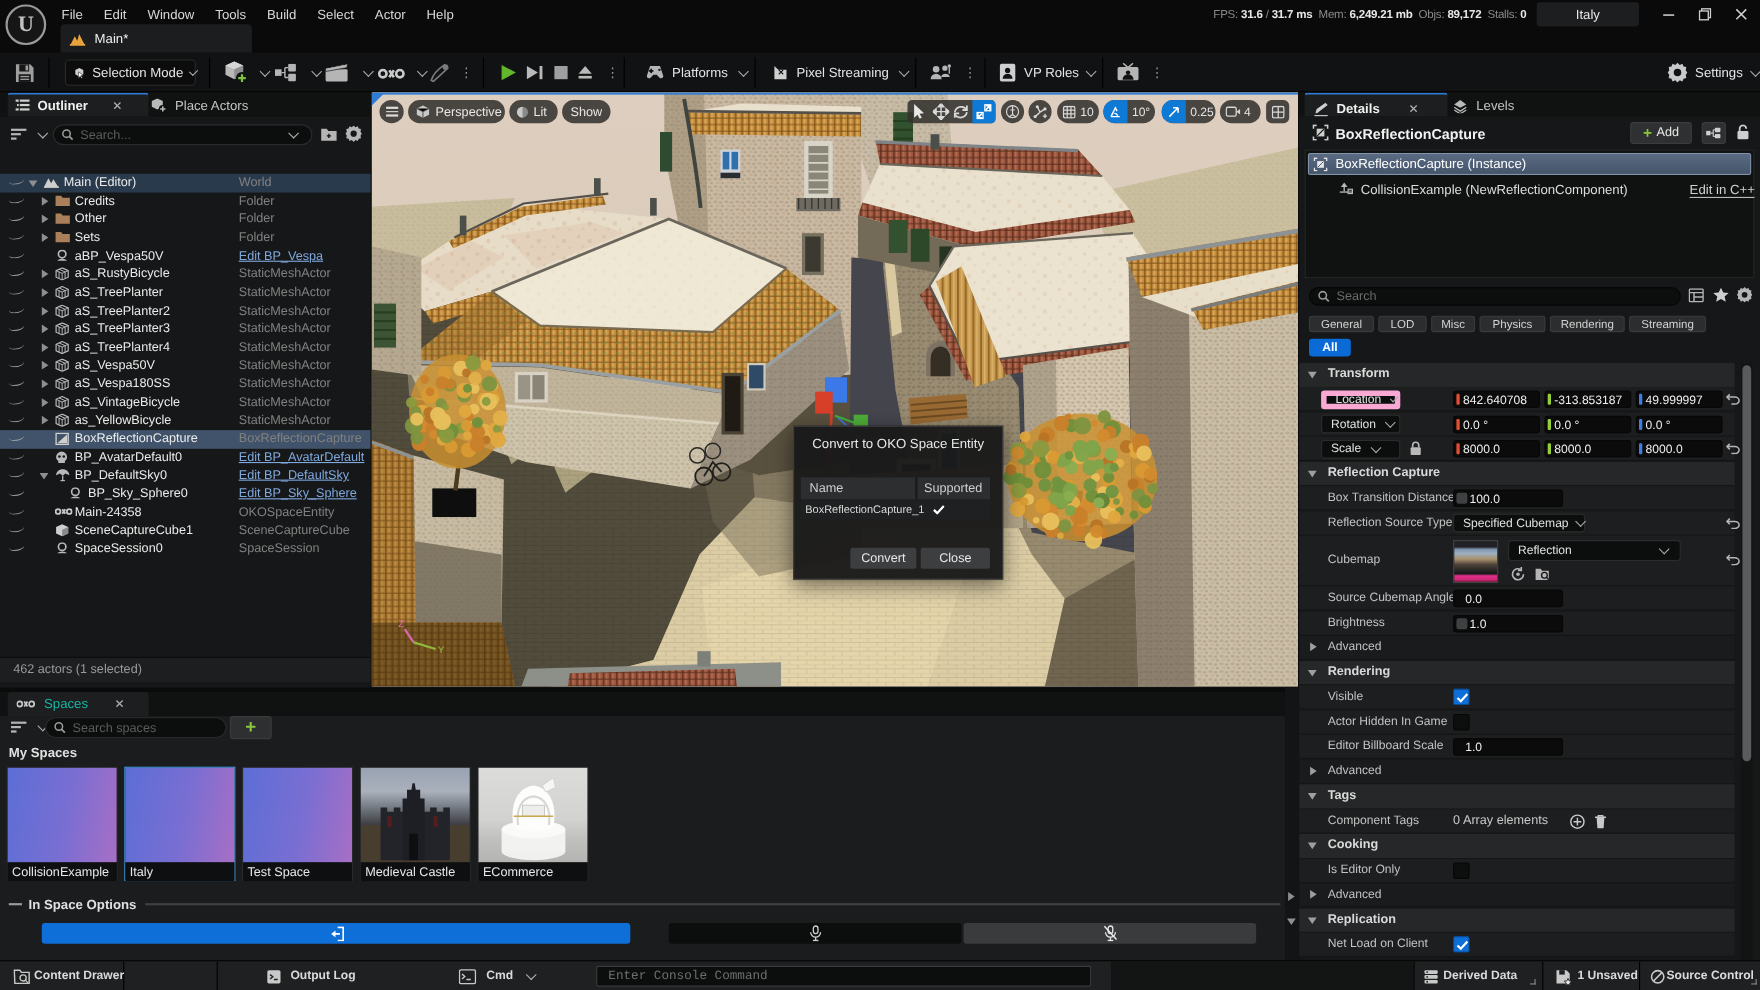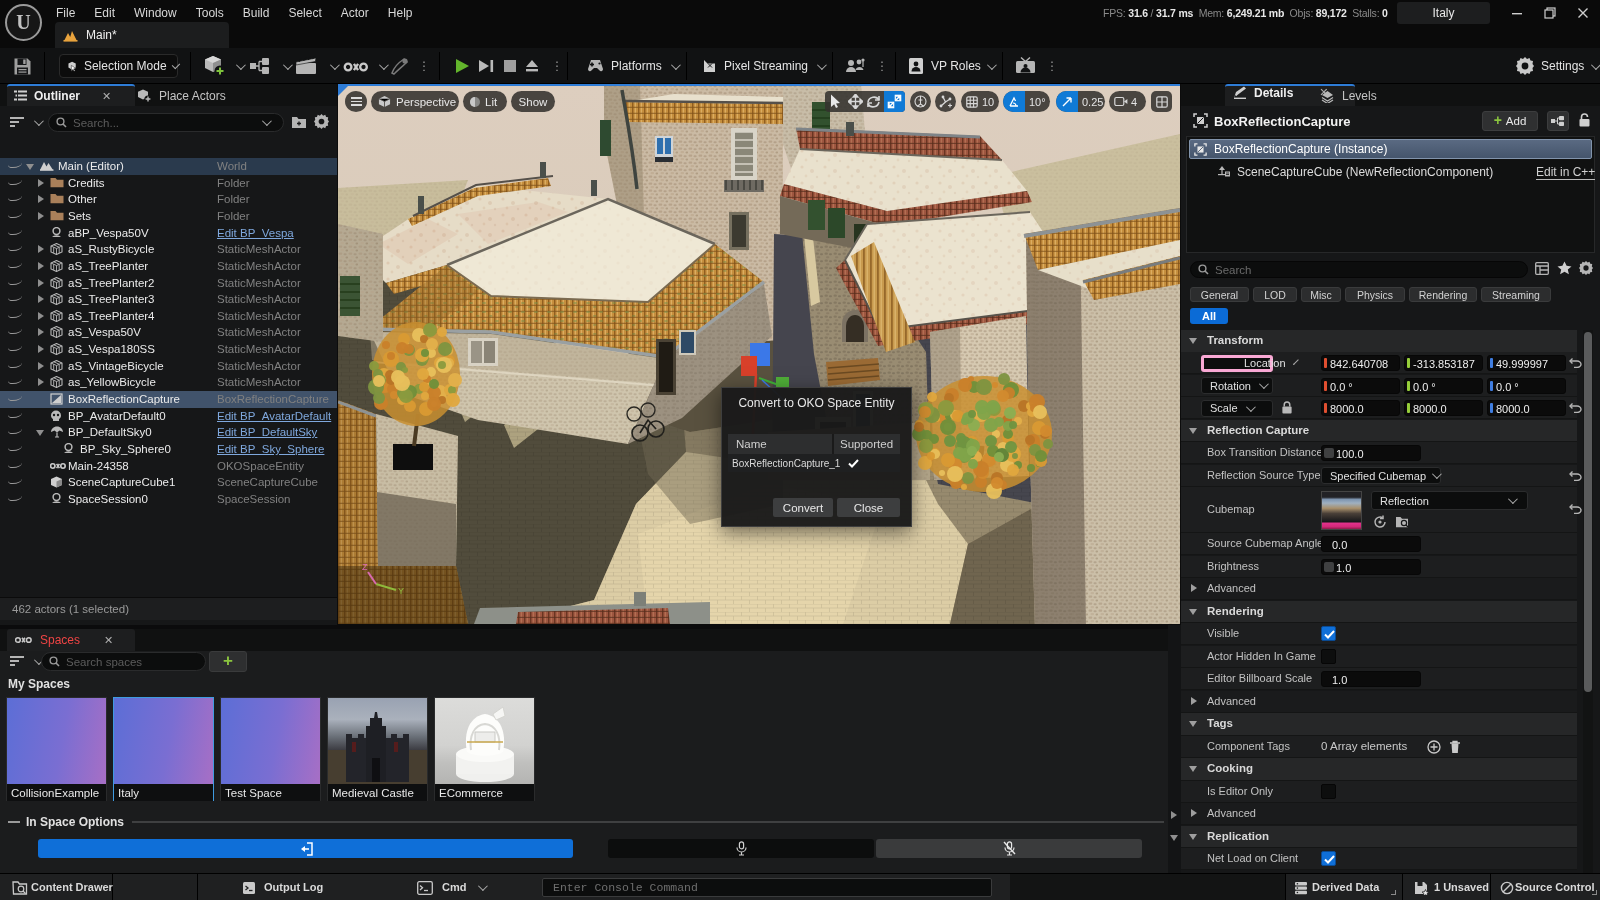--- a/index.html
+++ b/index.html
@@ -967,21 +967,21 @@
   </div>
   <div id="spaces" class="abs" style="left:0;top:625px;width:1181px;height:248px;background:#1b1c1d;overflow:hidden;">
   <div class="abs" style="left:0;top:0;width:1181px;height:4px;background:#0b0b0c;"></div>
   <div class="abs" style="left:0;top:4px;width:1181px;height:22px;background:#101111;"></div>
   <div class="abs" style="left:7px;top:4px;width:128px;height:22px;background:#1d1e1f;border-radius:3px 3px 0 0;display:flex;align-items:center;">
         <svg style="margin-left:8px;" width="17" height="8" viewBox="0 0 29 12">
           <circle cx="5" cy="6" r="4" fill="none" stroke="#c9c9c9" stroke-width="2.6"></circle>
           <circle cx="23.5" cy="6" r="4" fill="none" stroke="#c9c9c9" stroke-width="2.6"></circle>
           <path d="M12 2.2 L17 9.8 M17 2.2 L12 9.8" stroke="#c9c9c9" stroke-width="2.6"></path>
         </svg>
-        <span style="margin-left:8px;font-size:12px;color:#ef4444;">Spaces</span>
+        <span style="margin-left:8px;font-size:12px;color:#14b8a6;">Spaces</span>
         <span style="margin-left:24px;font-size:11px;color:#b0b0b0;">✕</span>
       </div>
   <div class="abs" style="left:10px;top:31px;width:15px;height:10px;">
         <div style="height:2px;width:14px;background:#b5b5b5;margin-bottom:2px;"></div>
         <div style="height:2px;width:9px;background:#b5b5b5;margin-bottom:2px;"></div>
         <div style="height:2px;width:5px;background:#b5b5b5;"></div>
       </div>
   <span class="chev abs" style="left:29px;top:33px;"></span>
   <div class="abs" style="left:41px;top:27px;width:165px;height:19px;background:#0c0d0d;border:1px solid #2a2b2c;border-radius:10px;display:flex;align-items:center;">
         <svg style="margin-left:7px;" width="11" height="11" viewBox="0 0 11 11">
@@ -1065,21 +1065,21 @@
           <path d="M2 6.5 a4.5 4.5 0 0 0 9 0 M6.5 11 V14 M4 14 h5" stroke="#e8e8e8" stroke-width="1.2" fill="none"></path>
           <path d="M1 1 L12 13" stroke="#e8e8e8" stroke-width="1.4"></path>
         </svg>
       </div>
   <div class="abs" style="left:1168px;top:0;width:13px;height:248px;background:#131415;"></div>
   <div class="abs" style="left:1171px;top:186px;width:0;height:0;border-left:6px solid #8f8f8f;border-top:4px solid transparent;border-bottom:4px solid transparent;"></div>
   <div class="abs" style="left:1170px;top:210px;width:0;height:0;border-top:6px solid #8f8f8f;border-left:4px solid transparent;border-right:4px solid transparent;"></div>
   </div>
   <div id="details" class="abs" style="left:1181px;top:84px;width:419px;height:789px;background:#161718;overflow:hidden;">
   <div class="abs" style="left:0;top:0;width:419px;height:22px;background:#101111;"></div>
-  <div class="abs" style="left:5px;top:0;width:130px;height:22px;background:#1d1e1f;border-top:2px solid #2e7cd6;border-radius:3px 3px 0 0;display:flex;align-items:flex-start;margin-left:39px;">
+  <div class="abs" style="left:5px;top:0;width:130px;height:22px;background:#1d1e1f;border-top:2px solid #2e7cd6;border-radius:3px 3px 0 0;display:flex;align-items:flex-end;">
         <svg style="margin-left:8px;" width="14" height="13" viewBox="0 0 14 13">
           <path d="M1 12 L3 6 L11 0.5 L13 2.5 L5 8.5 Z" fill="#cfcfcf"></path>
           <path d="M1 12 L2 9 L4 11 Z" fill="#1d1e1f"></path>
           <rect x="1" y="11.6" width="12" height="1.4" fill="#cfcfcf"></rect>
         </svg>
         <b style="margin-left:7px;font-size:12px;color:#f0f0f0;">Details</b>
         <span style="margin-left:26px;font-size:11px;color:#b0b0b0;">✕</span>
       </div>
   <div class="abs" style="left:139px;top:2px;height:20px;display:flex;align-items:center;">
         <svg width="15" height="13" viewBox="0 0 15 13">
@@ -1119,21 +1119,21 @@
         </svg>
         <span style="margin-left:7px;font-size:12px;color:#fff;">BoxReflectionCapture (Instance)</span>
       </div>
   <svg class="abs" style="left:36px;top:81px;" width="14" height="12" viewBox="0 0 14 12">
         <path d="M5 1 L8 5 H2 Z" fill="#b9b9b9"></path>
         <rect x="4.4" y="4" width="1.2" height="5" fill="#b9b9b9"></rect>
         <rect x="1" y="9" width="8" height="1.2" fill="#b9b9b9"></rect>
         <rect x="8" y="6.5" width="5" height="5" fill="#b9b9b9"></rect>
         <path d="M9 8 h3 M9 9.5 h3" stroke="#101111" stroke-width="0.8"></path>
       </svg>
-  <span class="abs" style="left:56px;top:81px;font-size:12px;color:#dcdcdc;">SceneCaptureCube (NewReflectionComponent)</span>
+  <span class="abs" style="left:56px;top:81px;font-size:12px;color:#dcdcdc;">CollisionExample (NewReflectionComponent)</span>
   <span class="abs" style="left:355px;top:81px;font-size:12px;color:#d0d0d0;border-bottom:1px solid #bababa;">Edit in C++</span>
   <div class="abs" style="left:9px;top:177px;width:338px;height:17px;background:#0c0d0d;border:1px solid #060606;border-radius:9px;display:flex;align-items:center;">
         <svg style="margin-left:7px;" width="11" height="11" viewBox="0 0 11 11">
           <circle cx="4.5" cy="4.5" r="3.4" fill="none" stroke="#9a9a9a" stroke-width="1.4"></circle>
           <path d="M7 7 L10 10" stroke="#9a9a9a" stroke-width="1.6"></path>
         </svg>
         <span style="margin-left:6px;font-size:11.5px;color:#6a6a6a;">Search</span>
       </div>
   <svg class="abs" style="left:354px;top:178px;" width="14" height="13" viewBox="0 0 14 13">
         <rect x="0.7" y="0.7" width="12.6" height="11.6" rx="1" fill="none" stroke="#b5b5b5" stroke-width="1.3"></rect>
@@ -1152,21 +1152,21 @@
   <div class="abs" style="left:164px;top:203px;width:60px;height:15px;background:#2c2d2e;border:1px solid #3a3b3c;border-radius:3px;display:flex;align-items:center;justify-content:center;font-size:10.5px;color:#d2d2d2;">Physics</div>
   <div class="abs" style="left:228px;top:203px;width:68px;height:15px;background:#2c2d2e;border:1px solid #3a3b3c;border-radius:3px;display:flex;align-items:center;justify-content:center;font-size:10.5px;color:#d2d2d2;">Rendering</div>
   <div class="abs" style="left:300px;top:203px;width:70px;height:15px;background:#2c2d2e;border:1px solid #3a3b3c;border-radius:3px;display:flex;align-items:center;justify-content:center;font-size:10.5px;color:#d2d2d2;">Streaming</div>
   <div class="abs" style="left:9px;top:224px;width:38px;height:16px;background:#0b6bd6;border-radius:3px;display:flex;align-items:center;justify-content:center;font-size:11px;font-weight:bold;color:#fff;">All</div>
   <div id="drows" class="abs" style="left:0;top:246px;width:419px;height:543px;overflow:hidden;">
   <div class="dhead" style="top:0px;height:22.5px;">
           <div class="dtri"></div>
           <b>Transform</b>
         </div>
   <div class="drow" style="top:22px;">
-          <div class="abs" style="left:20px;top:2.5px;width:72px;height:17px;background:#0c0d0d;border:3px solid #f9a8d4;border-radius:3px;display:flex;align-items:center;padding-left:32px;">
+          <div class="abs" style="left:20px;top:2.5px;width:72px;height:17px;background:#0c0d0d;border:5px solid #f9a8d4;border-radius:3px;display:flex;align-items:center;">
             <span style="margin-left:8px;font-size:11px;color:#e0e0e0;">Location</span>
             <span class="chev" style="margin-left:8px;"></span>
           </div>
           <div class="dfield" style="left:140px;width:79px;">
             <div class="accent" style="background:#e04f30;"></div>
             <span>842.640708</span>
           </div>
           <div class="dfield" style="left:223px;width:79px;">
             <div class="accent" style="background:#96ce3a;"></div>
             <span>-313.853187</span>

